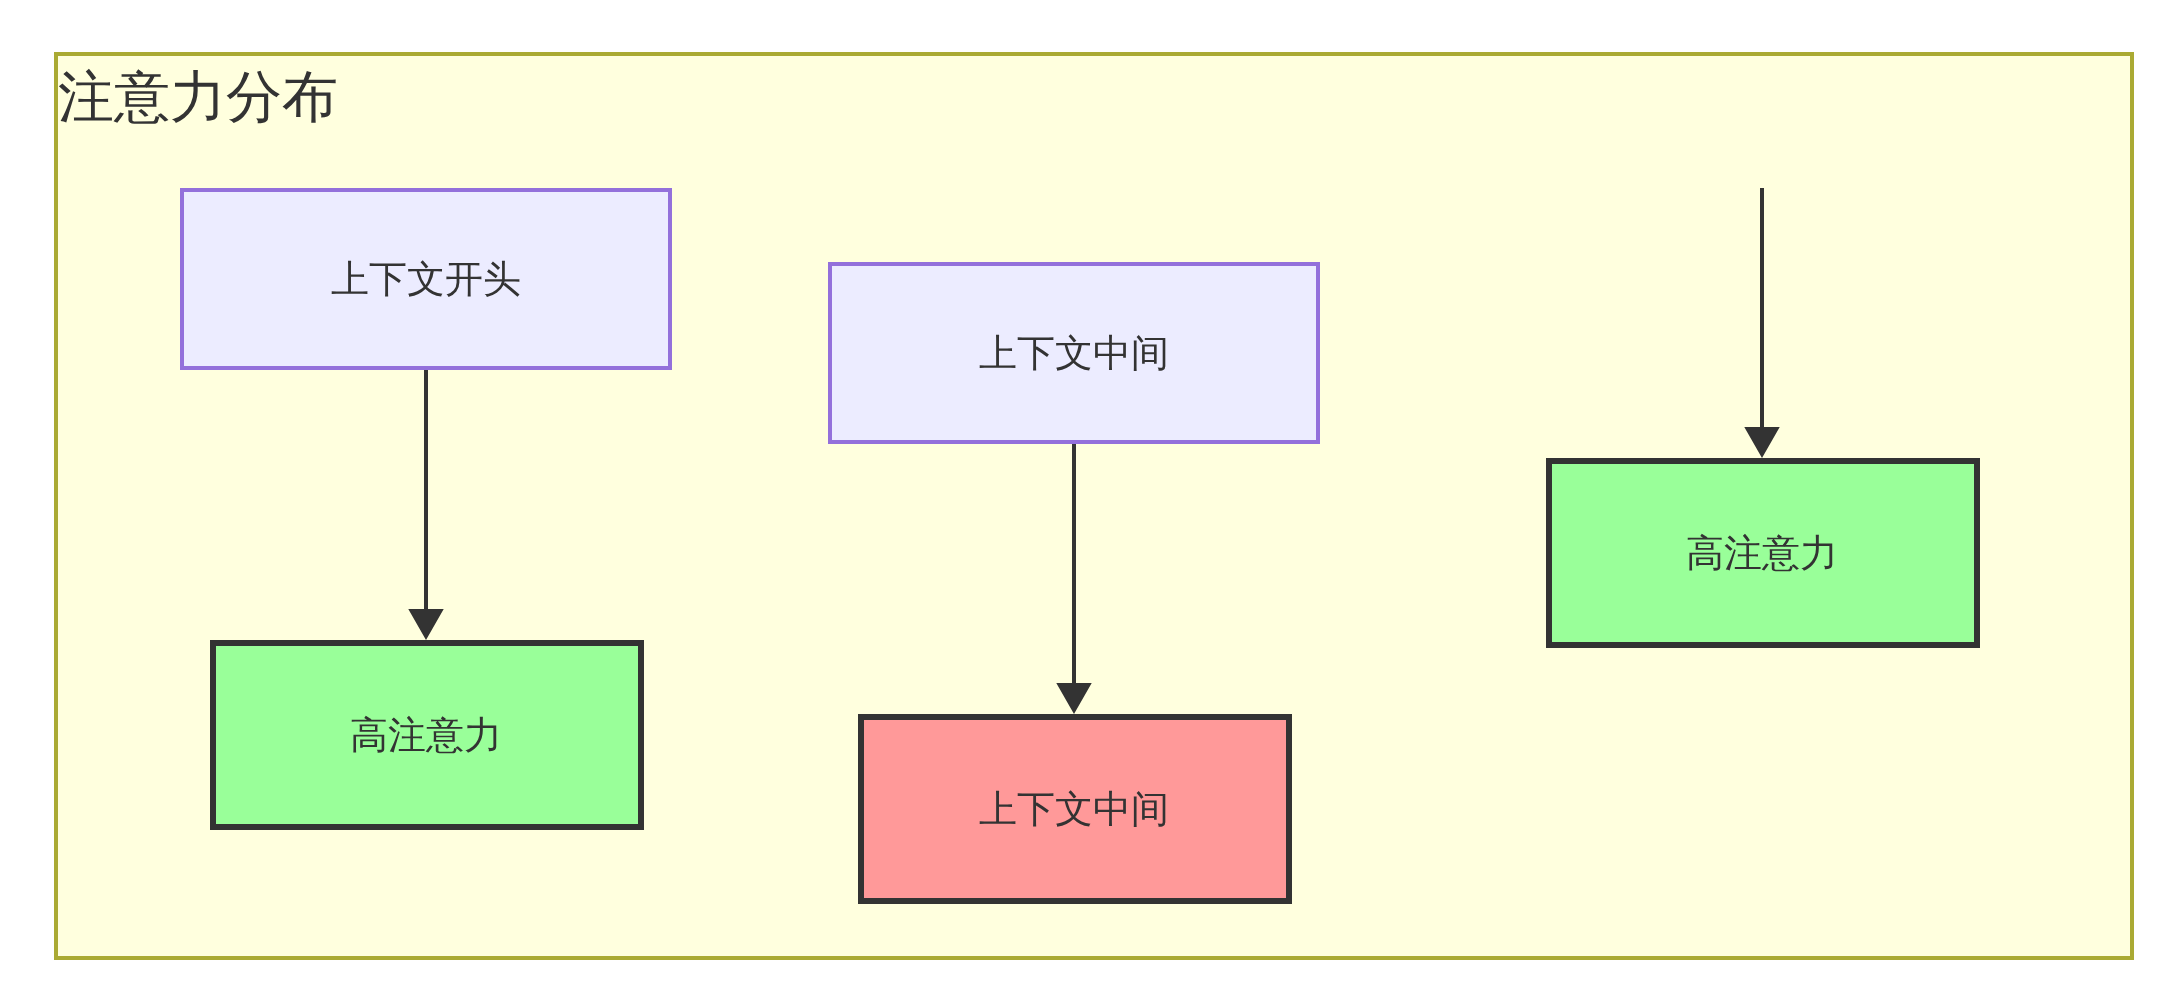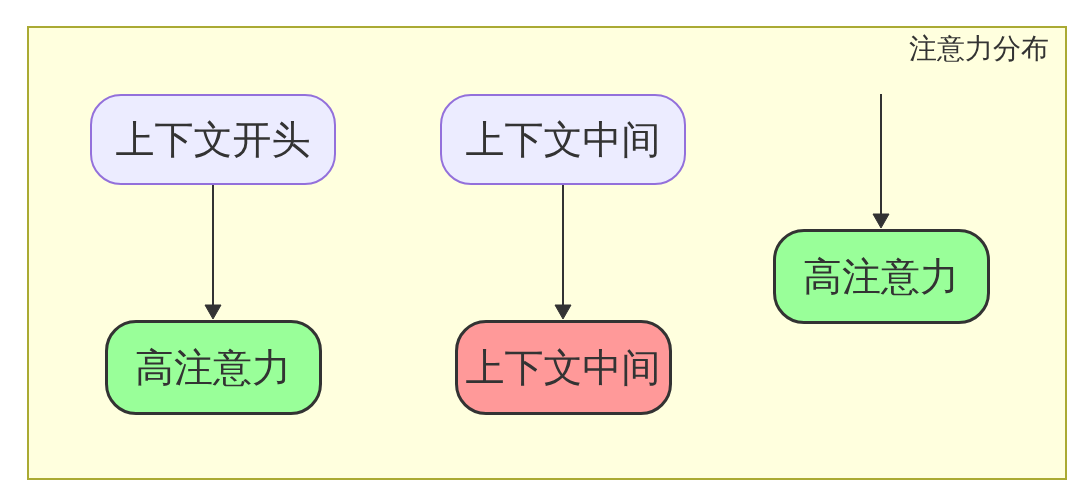--- a/index.html
+++ b/index.html
@@ -21,47 +21,46 @@
     top: 26px;
     width: 1040px;
     height: 454px;
     box-sizing: border-box;
     background: var(--container-bg, #ffffde);
     border: 2px solid var(--container-border, #aaaa33);
   }
   .title {
     position: absolute;
     left: 0;
-    right: 16px;
+    right: 0;
     top: 5px;
-    text-align: right;
+    text-align: left;
     font-size: 28px;
     line-height: 32px;
     color: var(--text, #333333);
   }
   .col {
     position: absolute;
     top: 66px;
     width: 246px;
     display: flex;
     flex-direction: column;
     align-items: center;
   }
   .col-0 { left: 61px; }
-  .col-1 { left: 411px; }
+  .col-1 { left: 385px; margin-top: 37px; }
   .col-2 { left: 729px; }
   .node {
     box-sizing: border-box;
     display: flex;
     align-items: center;
     justify-content: center;
-    font-size: 39px;
+    font-size: 19px;
     color: var(--text, #333333);
     text-align: center;
-    border-radius: 31px;
   }
   .source {
     width: 246px;
     height: 91px;
     background: var(--source-fill, #ececff);
     border: 2px solid var(--source-border, #9370db);
   }
   .arrow-svg {
     display: block;
     width: 20px;

